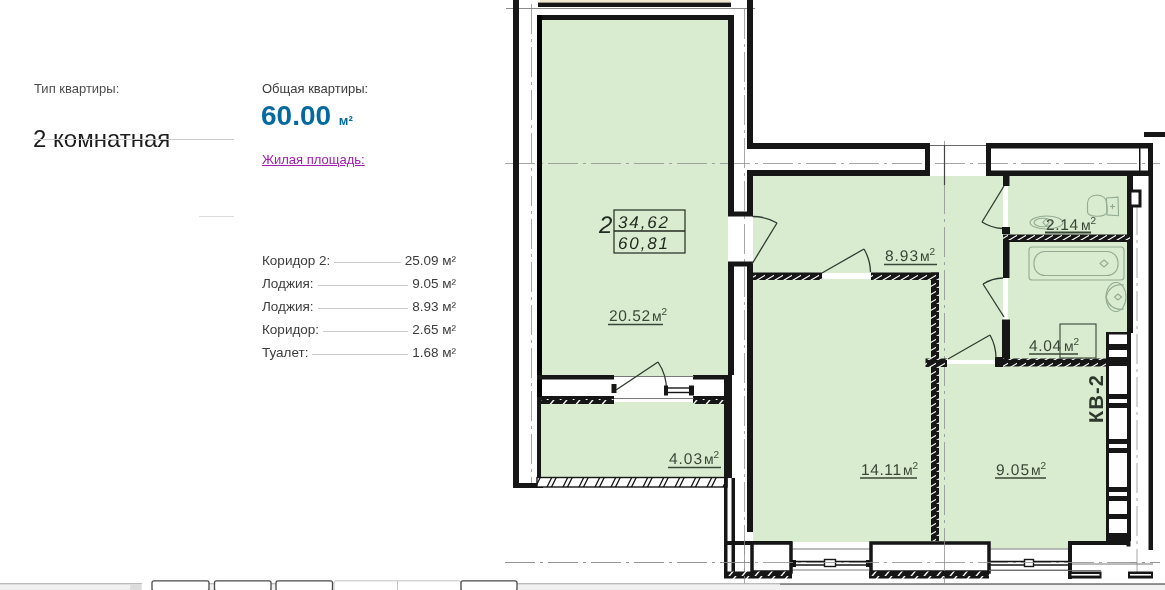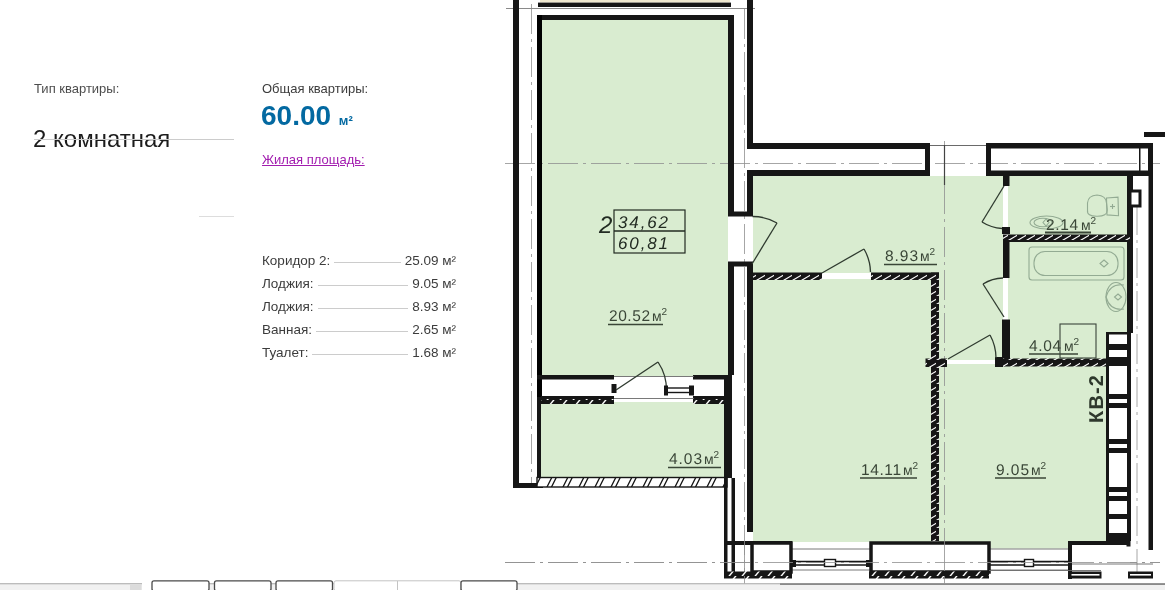--- a/index.html
+++ b/index.html
@@ -40,21 +40,21 @@
       <span class="nm">Лоджия:</span>
       <span class="ld"></span>
       <span class="vl">9.05 м²</span>
     </div>
   <div class="row" style="top:299px;">
       <span class="nm">Лоджия:</span>
       <span class="ld"></span>
       <span class="vl">8.93 м²</span>
     </div>
   <div class="row" style="top:322px;">
-      <span class="nm">Ванная:</span>
+      <span class="nm">Коридор:</span>
       <span class="ld"></span>
       <span class="vl">2.65 м²</span>
     </div>
   <div class="row" style="top:345px;">
       <span class="nm">Туалет:</span>
       <span class="ld"></span>
       <span class="vl">1.68 м²</span>
     </div>
 </div>
 

